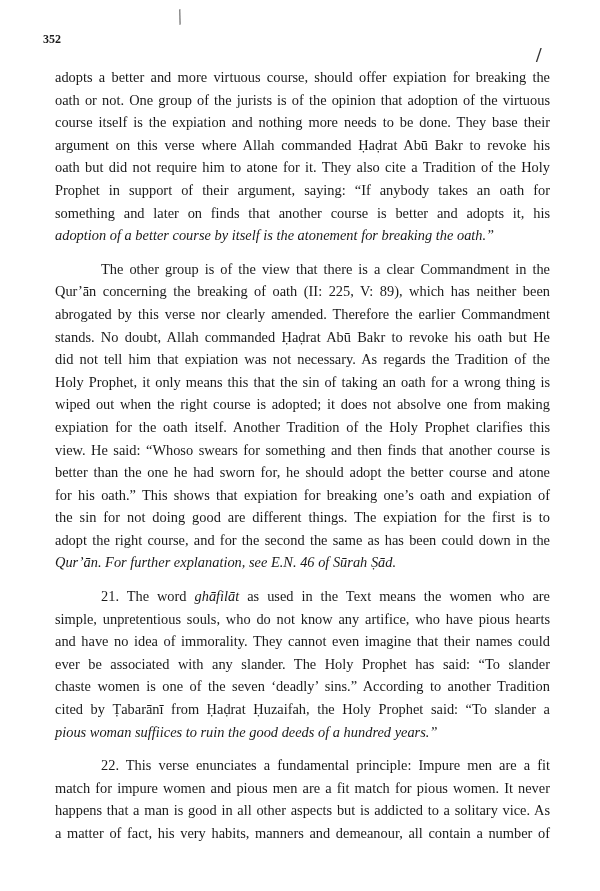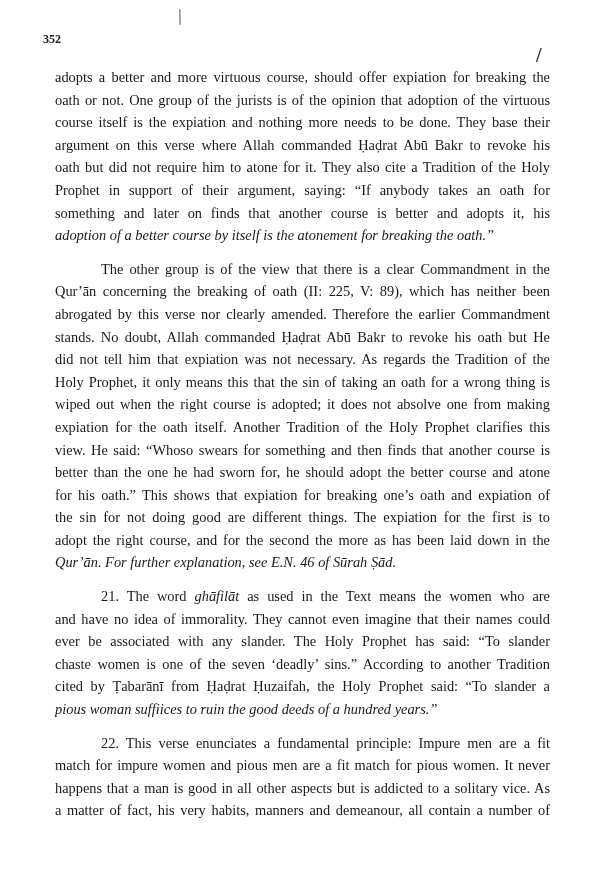--- a/index.html
+++ b/index.html
@@ -63,25 +63,26 @@
         <span class="line">abrogated by this verse nor clearly amended. Therefore the earlier Commandment</span>
         <span class="line">stands. No doubt, Allah commanded Ḥaḍrat Abū Bakr to revoke his oath but He</span>
         <span class="line">did not tell him that expiation was not necessary. As regards the Tradition of the</span>
         <span class="line">Holy Prophet, it only means this that the sin of taking an oath for a wrong thing is</span>
         <span class="line">wiped out when the right course is adopted; it does not absolve one from making</span>
         <span class="line">expiation for the oath itself. Another Tradition of the Holy Prophet clarifies this</span>
         <span class="line">view. He said: “Whoso swears for something and then finds that another course is</span>
         <span class="line">better than the one he had sworn for, he should adopt the better course and atone</span>
         <span class="line">for his oath.” This shows that expiation for breaking one’s oath and expiation of</span>
         <span class="line">the sin for not doing good are different things. The expiation for the first is to</span>
-        <span class="line">adopt the right course, and for the second the more as has been laid down in the</span>
+        <span class="line">adopt the right course, and for the second the same as has been could down in the</span>
         <span class="line last">Qur’ān. For further explanation, see E.N. 46 of Sūrah Ṣād.</span>
       </div>
       <div class="para">
         <span class="line indent">21. The word <em>ghāfilāt</em> as used in the Text means the women who are</span>
+        <span class="line">simple, unpretentious souls, who do not know any artifice, who have pious hearts</span>
         <span class="line">and have no idea of immorality. They cannot even imagine that their names could</span>
         <span class="line">ever be associated with any slander. The Holy Prophet has said: “To slander</span>
         <span class="line">chaste women is one of the seven ‘deadly’ sins.” According to another Tradition</span>
         <span class="line">cited by Ṭabarānī from Ḥaḍrat Ḥuzaifah, the Holy Prophet said: “To slander a</span>
         <span class="line last">pious woman suffiices to ruin the good deeds of a hundred years.”</span>
       </div>
       <div class="para">
         <span class="line indent">22. This verse enunciates a fundamental principle: Impure men are a fit</span>
         <span class="line">match for impure women and pious men are a fit match for pious women. It never</span>
         <span class="line">happens that a man is good in all other aspects but is addicted to a solitary vice. As</span>

